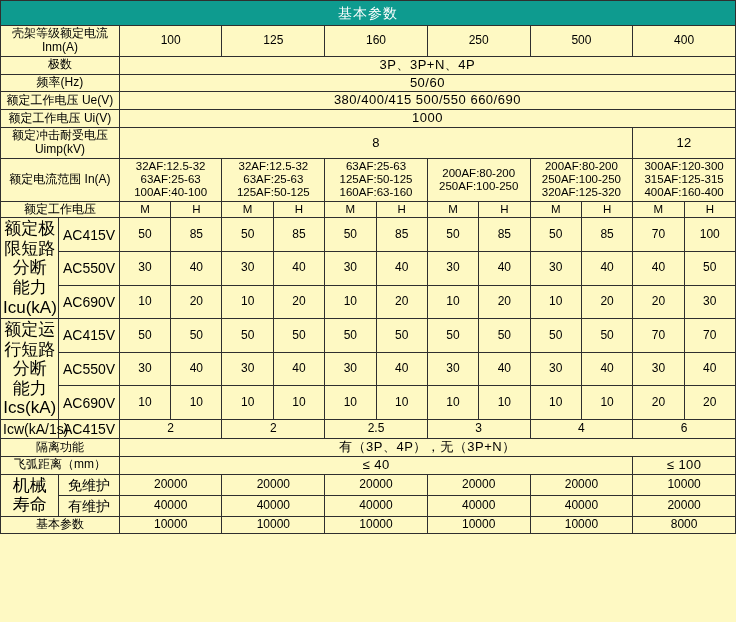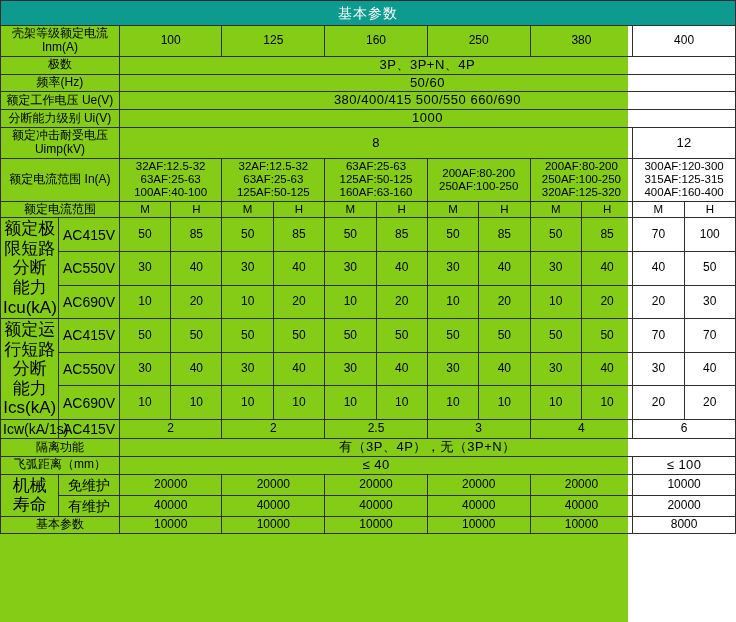--- a/index.html
+++ b/index.html
@@ -5,25 +5,25 @@
   html, body {
     margin: 0;
     padding: 0;
     background: #ffffff;
   }
   body {
     font-family: "Liberation Sans", sans-serif;
     color: #000;
   }
   .sheet {
-    width: 628px;
+    width: 736px;
     height: 622px;
     position: relative;
     box-sizing: border-box;
-    background: #84cc16;
+    background: #fef9c3;
   }
   table.spec {
     border-collapse: collapse;
     width: 736px;
     table-layout: fixed;
     font-size: 12px;
   }
   table.spec td, table.spec th {
     border: 1px solid #2f2f2f;
     padding: 1px 2px;
@@ -101,41 +101,41 @@
       <tr>
         <td class="title-cell" colspan="14">基本参数</td>
       </tr>
 
       <tr>
         <td class="rowhead" colspan="2">壳架等级额定电流 Inm(A)</td>
         <td class="val" colspan="2">100</td>
         <td class="val" colspan="2">125</td>
         <td class="val" colspan="2">160</td>
         <td class="val" colspan="2">250</td>
-        <td class="val" colspan="2">380</td>
+        <td class="val" colspan="2">500</td>
         <td class="val" colspan="2">400</td>
       </tr>
 
       <tr>
         <td class="rowhead" colspan="2">极数</td>
         <td class="span-text" colspan="12">3P、3P+N、4P</td>
       </tr>
 
       <tr>
         <td class="rowhead" colspan="2">频率(Hz)</td>
         <td class="span-text" colspan="12">50/60</td>
       </tr>
 
       <tr>
         <td class="rowhead" colspan="2">额定工作电压 Ue(V)</td>
         <td class="span-text" colspan="12">380/400/415   500/550   660/690</td>
       </tr>
 
       <tr>
-        <td class="rowhead" colspan="2">分断能力级别 Ui(V)</td>
+        <td class="rowhead" colspan="2">额定工作电压 Ui(V)</td>
         <td class="span-text" colspan="12">1000</td>
       </tr>
 
       <tr>
         <td class="rowhead" colspan="2">额定冲击耐受电压 Uimp(kV)</td>
         <td class="span-text" colspan="10">8</td>
         <td class="span-text" colspan="2">12</td>
       </tr>
 
       <tr>
@@ -153,21 +153,21 @@
 250AF:100-250</td>
         <td class="range-cell" colspan="2">200AF:80-200
 250AF:100-250
 320AF:125-320</td>
         <td class="range-cell" colspan="2">300AF:120-300
 315AF:125-315
 400AF:160-400</td>
       </tr>
 
       <tr>
-        <td class="rowhead" colspan="2">额定电流范围</td>
+        <td class="rowhead" colspan="2">额定工作电压</td>
         <td class="mh">M</td>
         <td class="mh">H</td>
         <td class="mh">M</td>
         <td class="mh">H</td>
         <td class="mh">M</td>
         <td class="mh">H</td>
         <td class="mh">M</td>
         <td class="mh">H</td>
         <td class="mh">M</td>
         <td class="mh">H</td>

